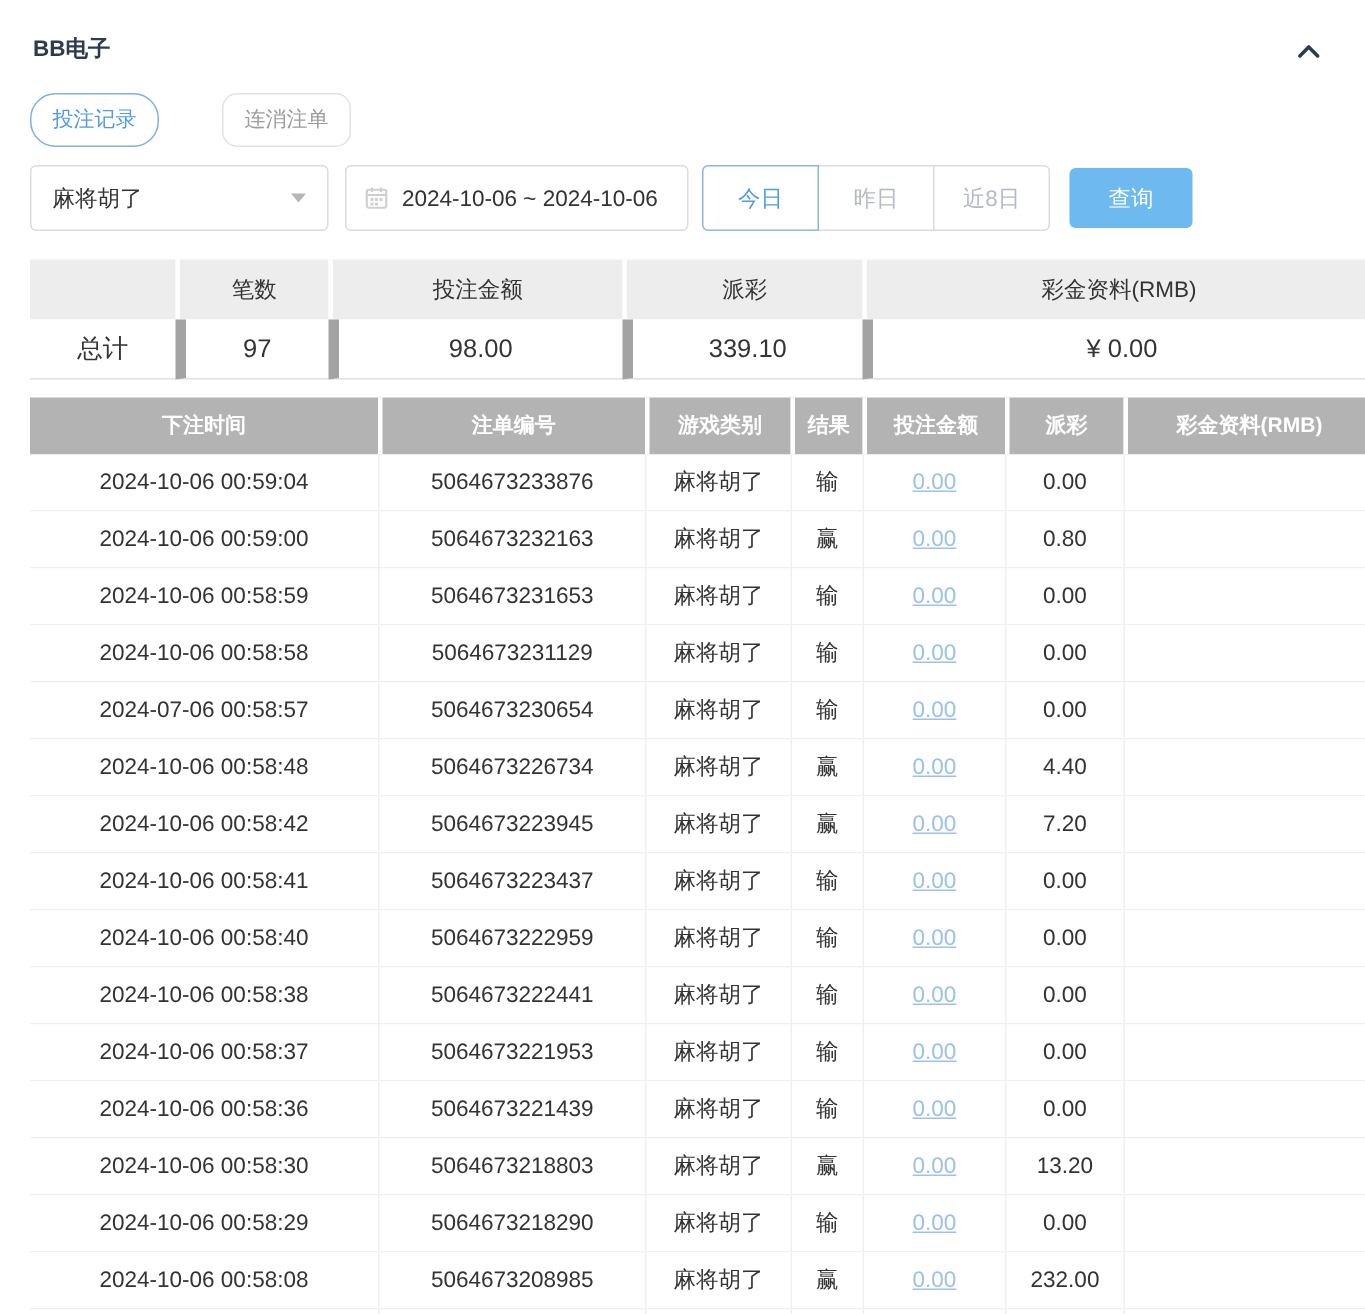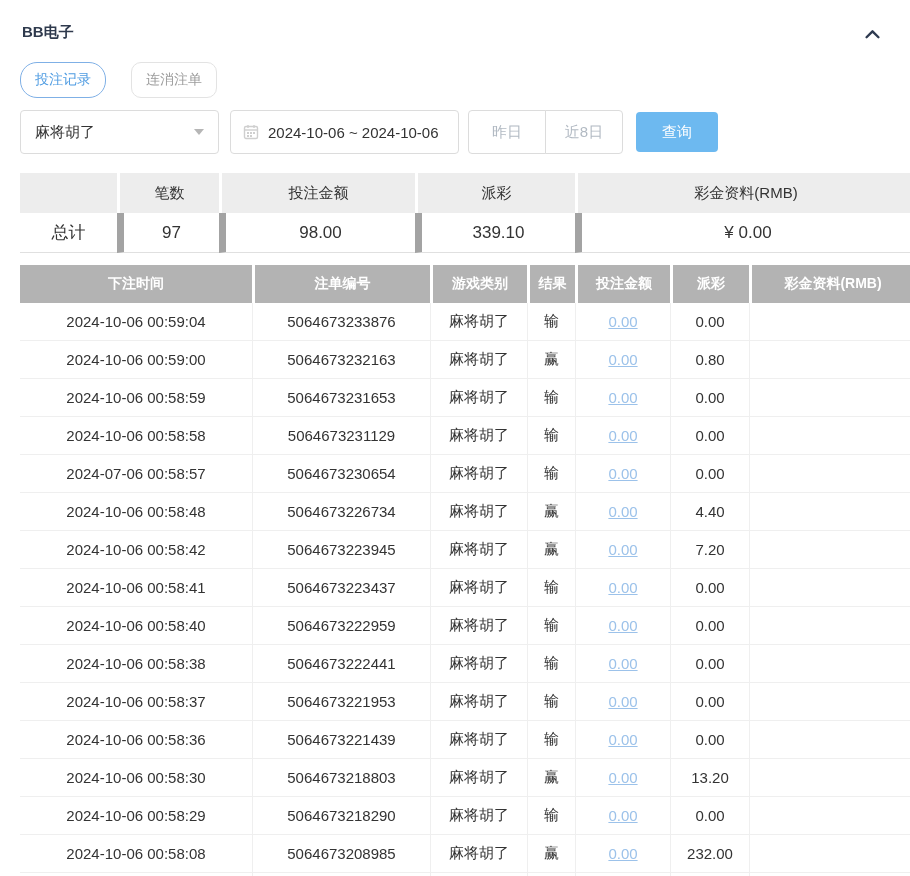--- a/index.html
+++ b/index.html
@@ -10,24 +10,24 @@
     color: #333;
   }
   .page { position: relative; width: 910px; height: 876px; padding: 20px; overflow: hidden; }
 
   
   .hdr { position: relative; height: 26px; }
   .hdr-title { font-size: 15px; font-weight: 700; color: var(--title, #2f3a4d); padding-left: 2px; padding-top: 3px; }
   .collapse-btn { position: absolute; right: 6px; top: 2px; width: 24px; height: 24px; display: flex; align-items: center; justify-content: center; cursor: pointer; background: none; border: none; }
 
   
-  .tabs { display: flex; gap: 25px; margin-top: 16px; }
+  .tabs { display: flex; gap: 10px; margin-top: 16px; }
   .tab { height: 36px; display: flex; align-items: center; padding: 0 14px; font-size: 14px; background: #fff; cursor: pointer; }
   .tab.active { color: var(--accent, #4f9ce2); border: 1px solid #7fb0e6; border-radius: 17px; }
-  .tab.inactive { color: #9c9c9c; border: 1px solid #e3e3e3; border-radius: 10px; }
+  .tab.inactive { color: #9c9c9c; border: 1px solid #e3e3e3; border-radius: 10px; margin-left: 32px; }
 
   
   .filters { display: flex; align-items: center; margin-top: 12px; height: 44px; }
   .select-box { width: 199px; height: 44px; border: 1px solid #dcdcdc; border-radius: 4px; display: flex; align-items: center; justify-content: space-between; padding: 0 14px; font-size: 15px; color: #333; cursor: pointer; background: #fff; }
   .caret-down { width: 0; height: 0; border-left: 5px solid transparent; border-right: 5px solid transparent; border-top: 6px solid #b6b6b6; }
   .date-box { margin-left: 11px; width: 229px; height: 44px; border: 1px solid #dcdcdc; border-radius: 4px; display: flex; align-items: center; gap: 9px; padding: 0 12px; font-size: 15px; color: #333; cursor: pointer; background: #fff; }
   .range-group { display: flex; margin-left: 9px; }
   .range-btn { width: 78px; height: 44px; display: flex; align-items: center; justify-content: center; font-size: 15px; background: #fff; border: 1px solid #dcdcdc; color: #b2bac3; cursor: pointer; margin-left: -1px; }
   .range-btn:first-child { margin-left: 0; border-radius: 4px 0 0 4px; }
   .range-btn:last-child { border-radius: 0 4px 4px 0; }
@@ -93,20 +93,23 @@
             <rect x="7" y="8" width="2" height="2" fill="#cfcfcf"></rect>
             <rect x="10" y="8" width="2" height="2" fill="#cfcfcf"></rect>
           <rect x="4" y="11" width="2" height="2" fill="#cfcfcf"></rect>
             <rect x="7" y="11" width="2" height="2" fill="#cfcfcf"></rect>
         </svg>
       </span>
       <span>2024-10-06 ~ 2024-10-06</span>
     </div>
 
     <div class="range-group">
+      <button class="range-btn active">
+          <span>今日</span>
+        </button>
       <button class="range-btn">
           <span>昨日</span>
         </button>
       <button class="range-btn">
           <span>近8日</span>
         </button>
     </div>
 
     <button class="search-btn">
         <span>查询</span>

